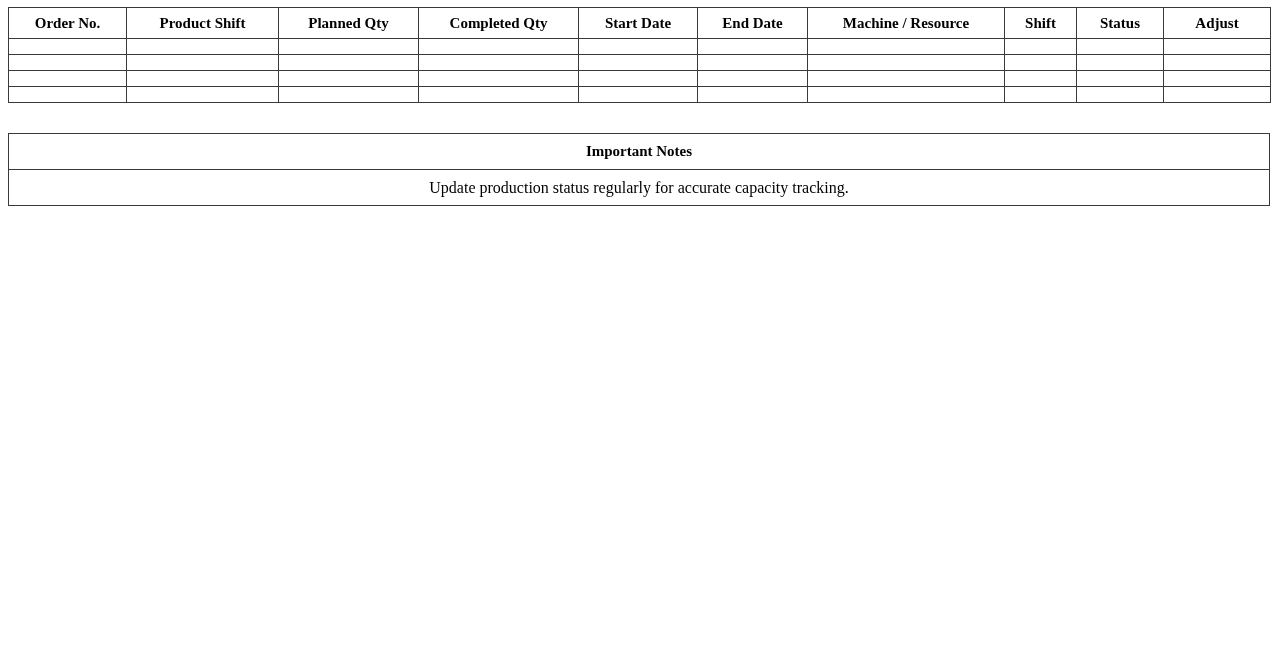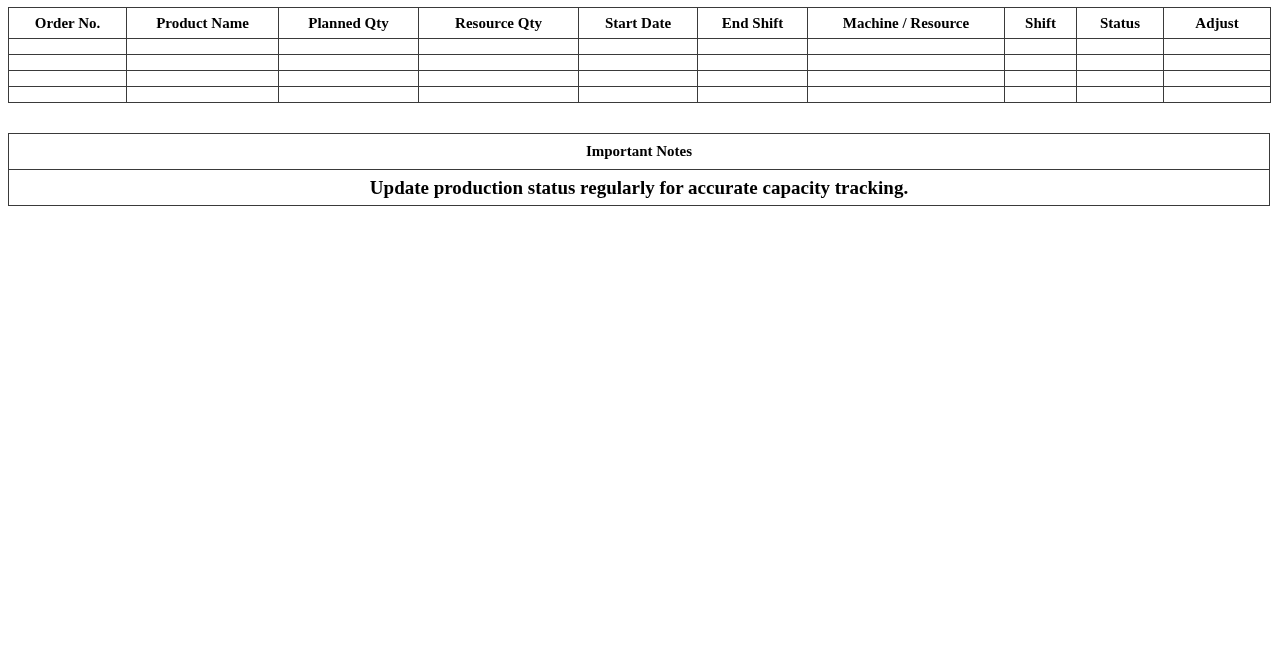--- a/index.html
+++ b/index.html
@@ -94,22 +94,22 @@
     vertical-align: middle;
     background: #ffffff;
   }
 
   table.notes th {
     font-size: 15px;
     font-weight: bold;
   }
 
   table.notes td {
-    font-size: 19px;
-    font-weight: bold;
+    font-size: 16px;
+    font-weight: normal;
   }
 </style>
 </head>
 <body>
 
 <div class="page">
 
   <div class="schedule-wrap">
     <table class="grid">
       <colgroup>
@@ -120,25 +120,25 @@
           <col class="c4">
         <col class="c5">
           <col class="c6">
           <col class="c7">
           <col class="c8">
           <col class="c9">
       </colgroup>
       <thead>
         <tr>
           <th>Order No.</th>
-          <th>Product Name</th>
+          <th>Product Shift</th>
           <th>Planned Qty</th>
-          <th>Resource Qty</th>
+          <th>Completed Qty</th>
           <th>Start Date</th>
-          <th>End Shift</th>
+          <th>End Date</th>
           <th>Machine / Resource</th>
           <th>Shift</th>
           <th>Status</th>
           <th>Adjust</th>
         </tr>
       </thead>
       <tbody>
         <tr>
           <td></td>
           <td></td>

